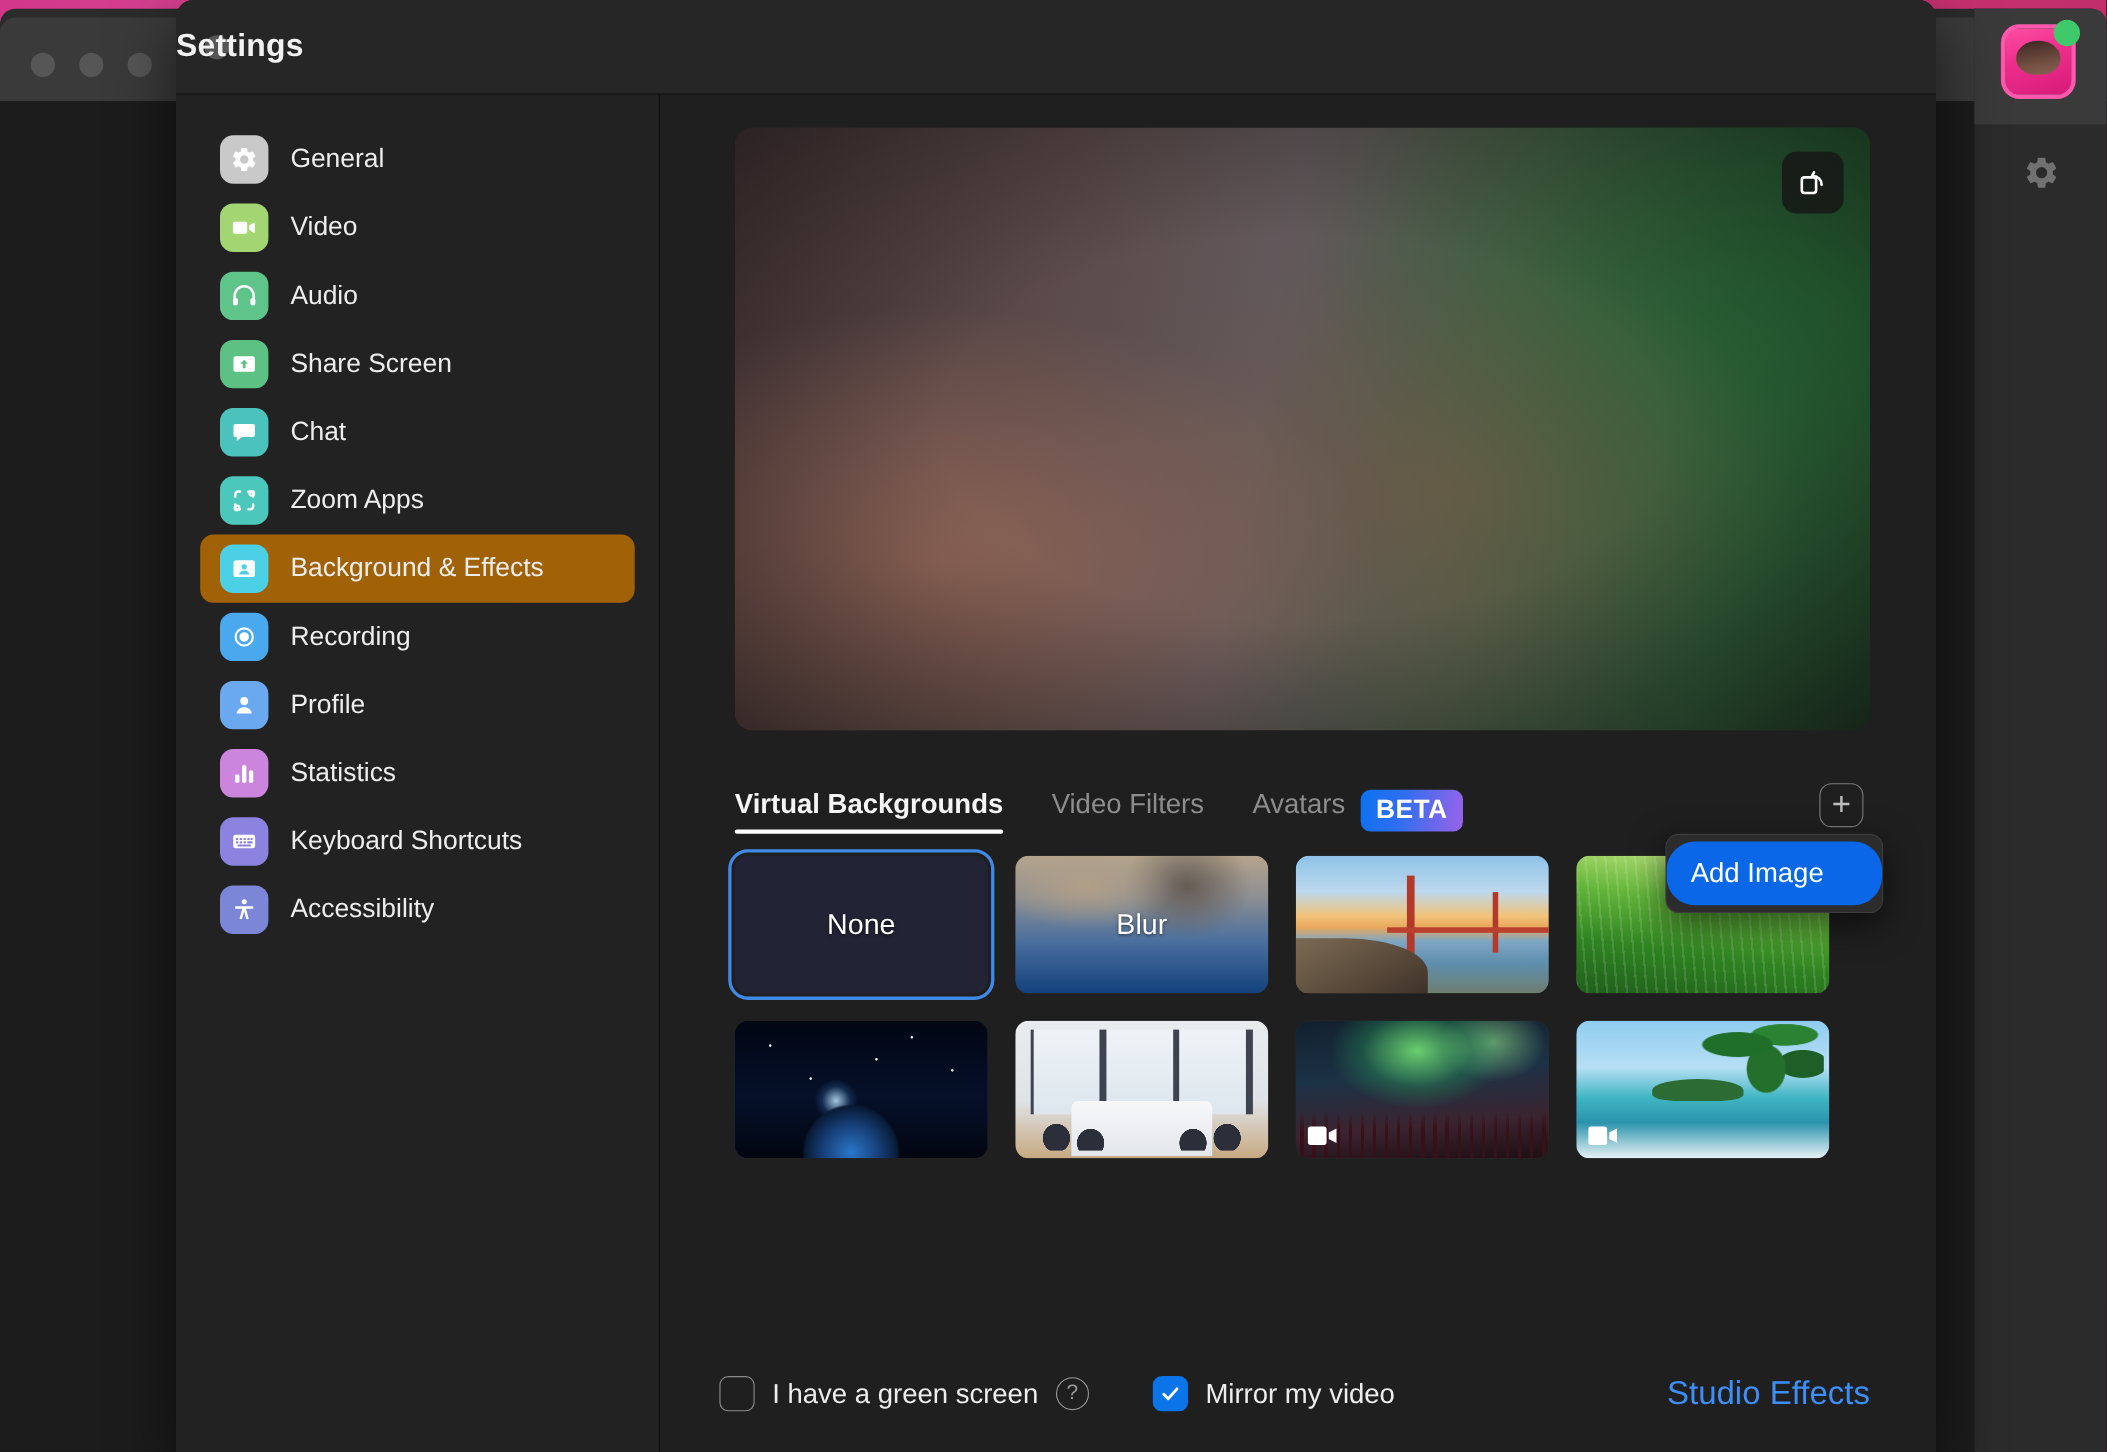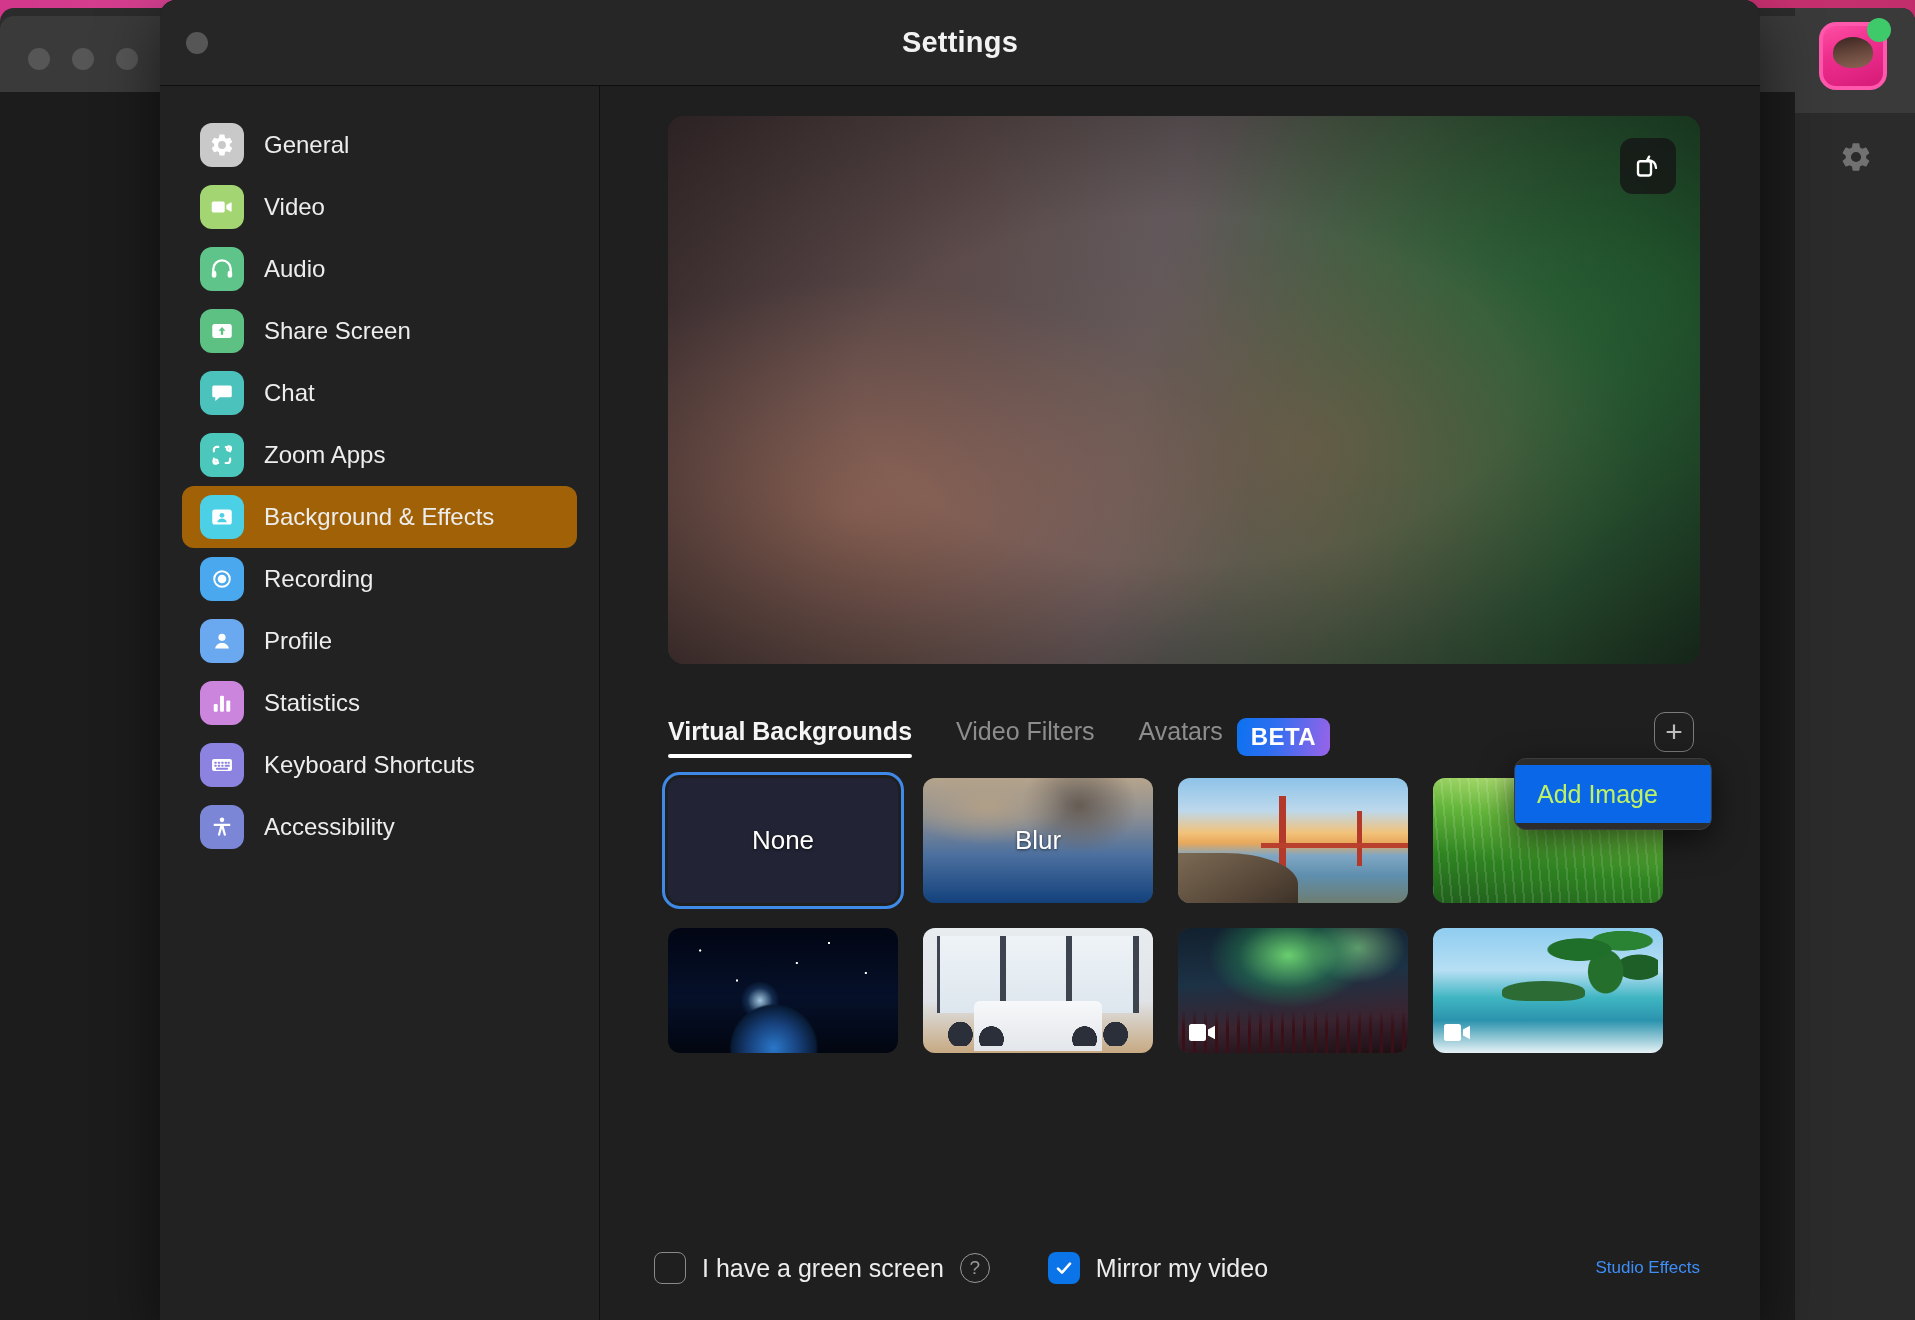--- a/index.html
+++ b/index.html
@@ -73,21 +73,21 @@
     border-radius:16px 16px 0 0;
     box-shadow:0 22px 60px rgba(0,0,0,.55);
     overflow:hidden;
   }
   #settings-titlebar {
     height:86px; background:#262626; position:relative;
     border-bottom:1px solid #0e0e0e;
   }
   #settings-title {
     position:absolute; left:0; right:0; top:26px;
-    text-align:center; color:#f2f2f2;
+    color:#f2f2f2;
     font-size:29px; font-weight:bold; letter-spacing:.2px;
   }
   #settings-close {
     position:absolute; left:26px; top:32px; width:22px; height:22px;
     border-radius:50%; background:#565656;
   }
 
   #settings-body { display:flex; height:calc(100% - 86px); }
 
   
@@ -168,21 +168,21 @@
   
   #add-menu {
     position:absolute; right:-12px; top:60px; width:198px;
     background:#2c2c2c; border-radius:12px; overflow:hidden;
     box-shadow:0 10px 32px rgba(0,0,0,.6);
     border:1px solid #3c3c3c;
     padding:6px 0; z-index:30;
   }
   .menu-item {
     height:58px; display:flex; align-items:center; padding-left:22px;
-    color:#bef264; font-size:25px; cursor:pointer;
+    color:#ffffff; font-size:25px; cursor:pointer;border-radius:26px;
   }
   .menu-item.highlighted { background:#0a68e8; }
 
   
   #bg-grid {
     display:grid; grid-template-columns:repeat(4,230px);
     gap:25px 25px; margin-top:22px;
   }
   .thumb {
     width:230px; height:125px; border-radius:12px; position:relative;
@@ -326,21 +326,21 @@
     background:#0a74e8; display:flex; align-items:center; justify-content:center;
   }
   .checkbox.on svg { width:20px; height:20px; }
   .chk-label { color:#ededed; font-size:25px; white-space:nowrap; }
   .help-icon {
     width:30px; height:30px; border-radius:50%; border:1.8px solid #9a9a9a;
     color:#9a9a9a; font-size:19px; display:flex; align-items:center; justify-content:center;
     cursor:pointer; flex-shrink:0;
   }
   #studio-effects-link {
-    margin-left:auto; color:#3d8ef7; font-size:17px; cursor:pointer; white-space:nowrap;
+    margin-left:auto; color:#3d8ef7; font-size:30px; cursor:pointer; white-space:nowrap;
   }
 </style>
 </head>
 <body>
 
 <div id="desktop-backdrop"></div>
 
 <div id="bg-app-window">
   <div id="bg-app-titlebar">
     <div class="traffic-lights">

